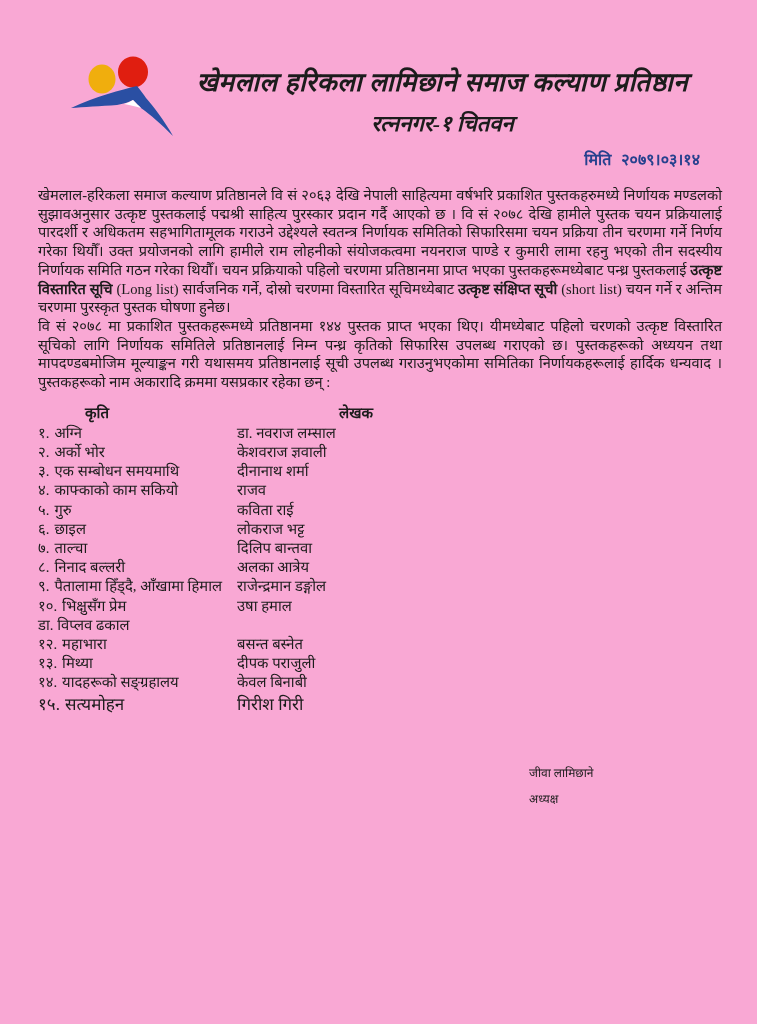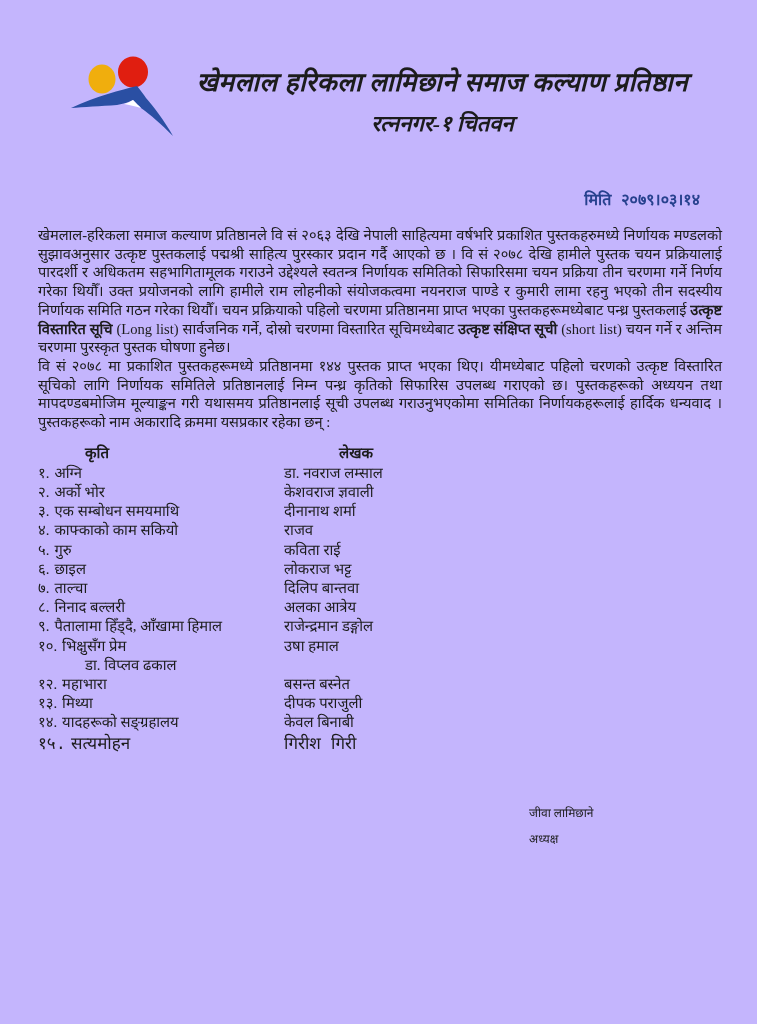--- a/index.html
+++ b/index.html
@@ -1,20 +1,20 @@
 <!DOCTYPE html>
 <html><head>
 <meta charset="utf-8">
 <style>
   html,body{margin:0;padding:0;background:#e9e9e9;}
   .page{
     position:relative;
     width:757px;height:1024px;
     margin:0 auto;
-    background:#c4b5fd;
+    background:#f9a8d4;
     font-family:"Liberation Serif", serif;
     color:#1c1c1c;
     overflow:hidden;
   }
   
   .header{
     display:flex;align-items:center;justify-content:center;
     padding-top:56px;
   }
   .logo{width:112px;height:92px;margin-right:16px;flex:0 0 auto;}
@@ -23,21 +23,20 @@
     font-size:26px;font-weight:bold;font-style:italic;
     letter-spacing:0.5px;line-height:1.25;
     white-space:nowrap;
   }
   .org-address{
     font-size:22px;font-weight:bold;font-style:italic;
     margin-top:8px;
   }
   
   .date-row{
-    margin-top:40px;
     padding-right:57px;
     text-align:right;
     color:#27418e;
     font-size:16px;
     font-weight:bold;
   }
   .date-row .date-value{margin-left:10px;}
   
   .content{
     margin:16px 35px 0 38px;
@@ -54,22 +53,22 @@
     font-weight:bold;
     font-size:15px;
     gap:39px;
   }
   .list-header .lh-title{width:199px;padding-left:47px;box-sizing:border-box;}
   .list-header .lh-author{padding-left:63px;}
   .book-list{margin:2px 35px 0 38px;font-size:14.8px;}
   .book-row{display:flex;line-height:19.2px;align-items:flex-end;}
   .b-left{width:199px;flex:0 0 auto;}
   .b-num{margin-right:5px;}
-  .b-author{flex:1;margin-left:47px;}
-  .row-lg{font-size:17px;line-height:23px;font-family:Liberation Mono, monospace;}
+  .b-author{flex:1;}
+  .row-lg{font-size:17px;line-height:23px;font-family:Liberation Serif, serif;}
   
   .signature{
     margin:48px 58px 0 auto;
     width:170px;
     text-align:left;
     font-size:12px;
   }
   .sig-role{margin-top:9px;}
 </style>
 </head>

